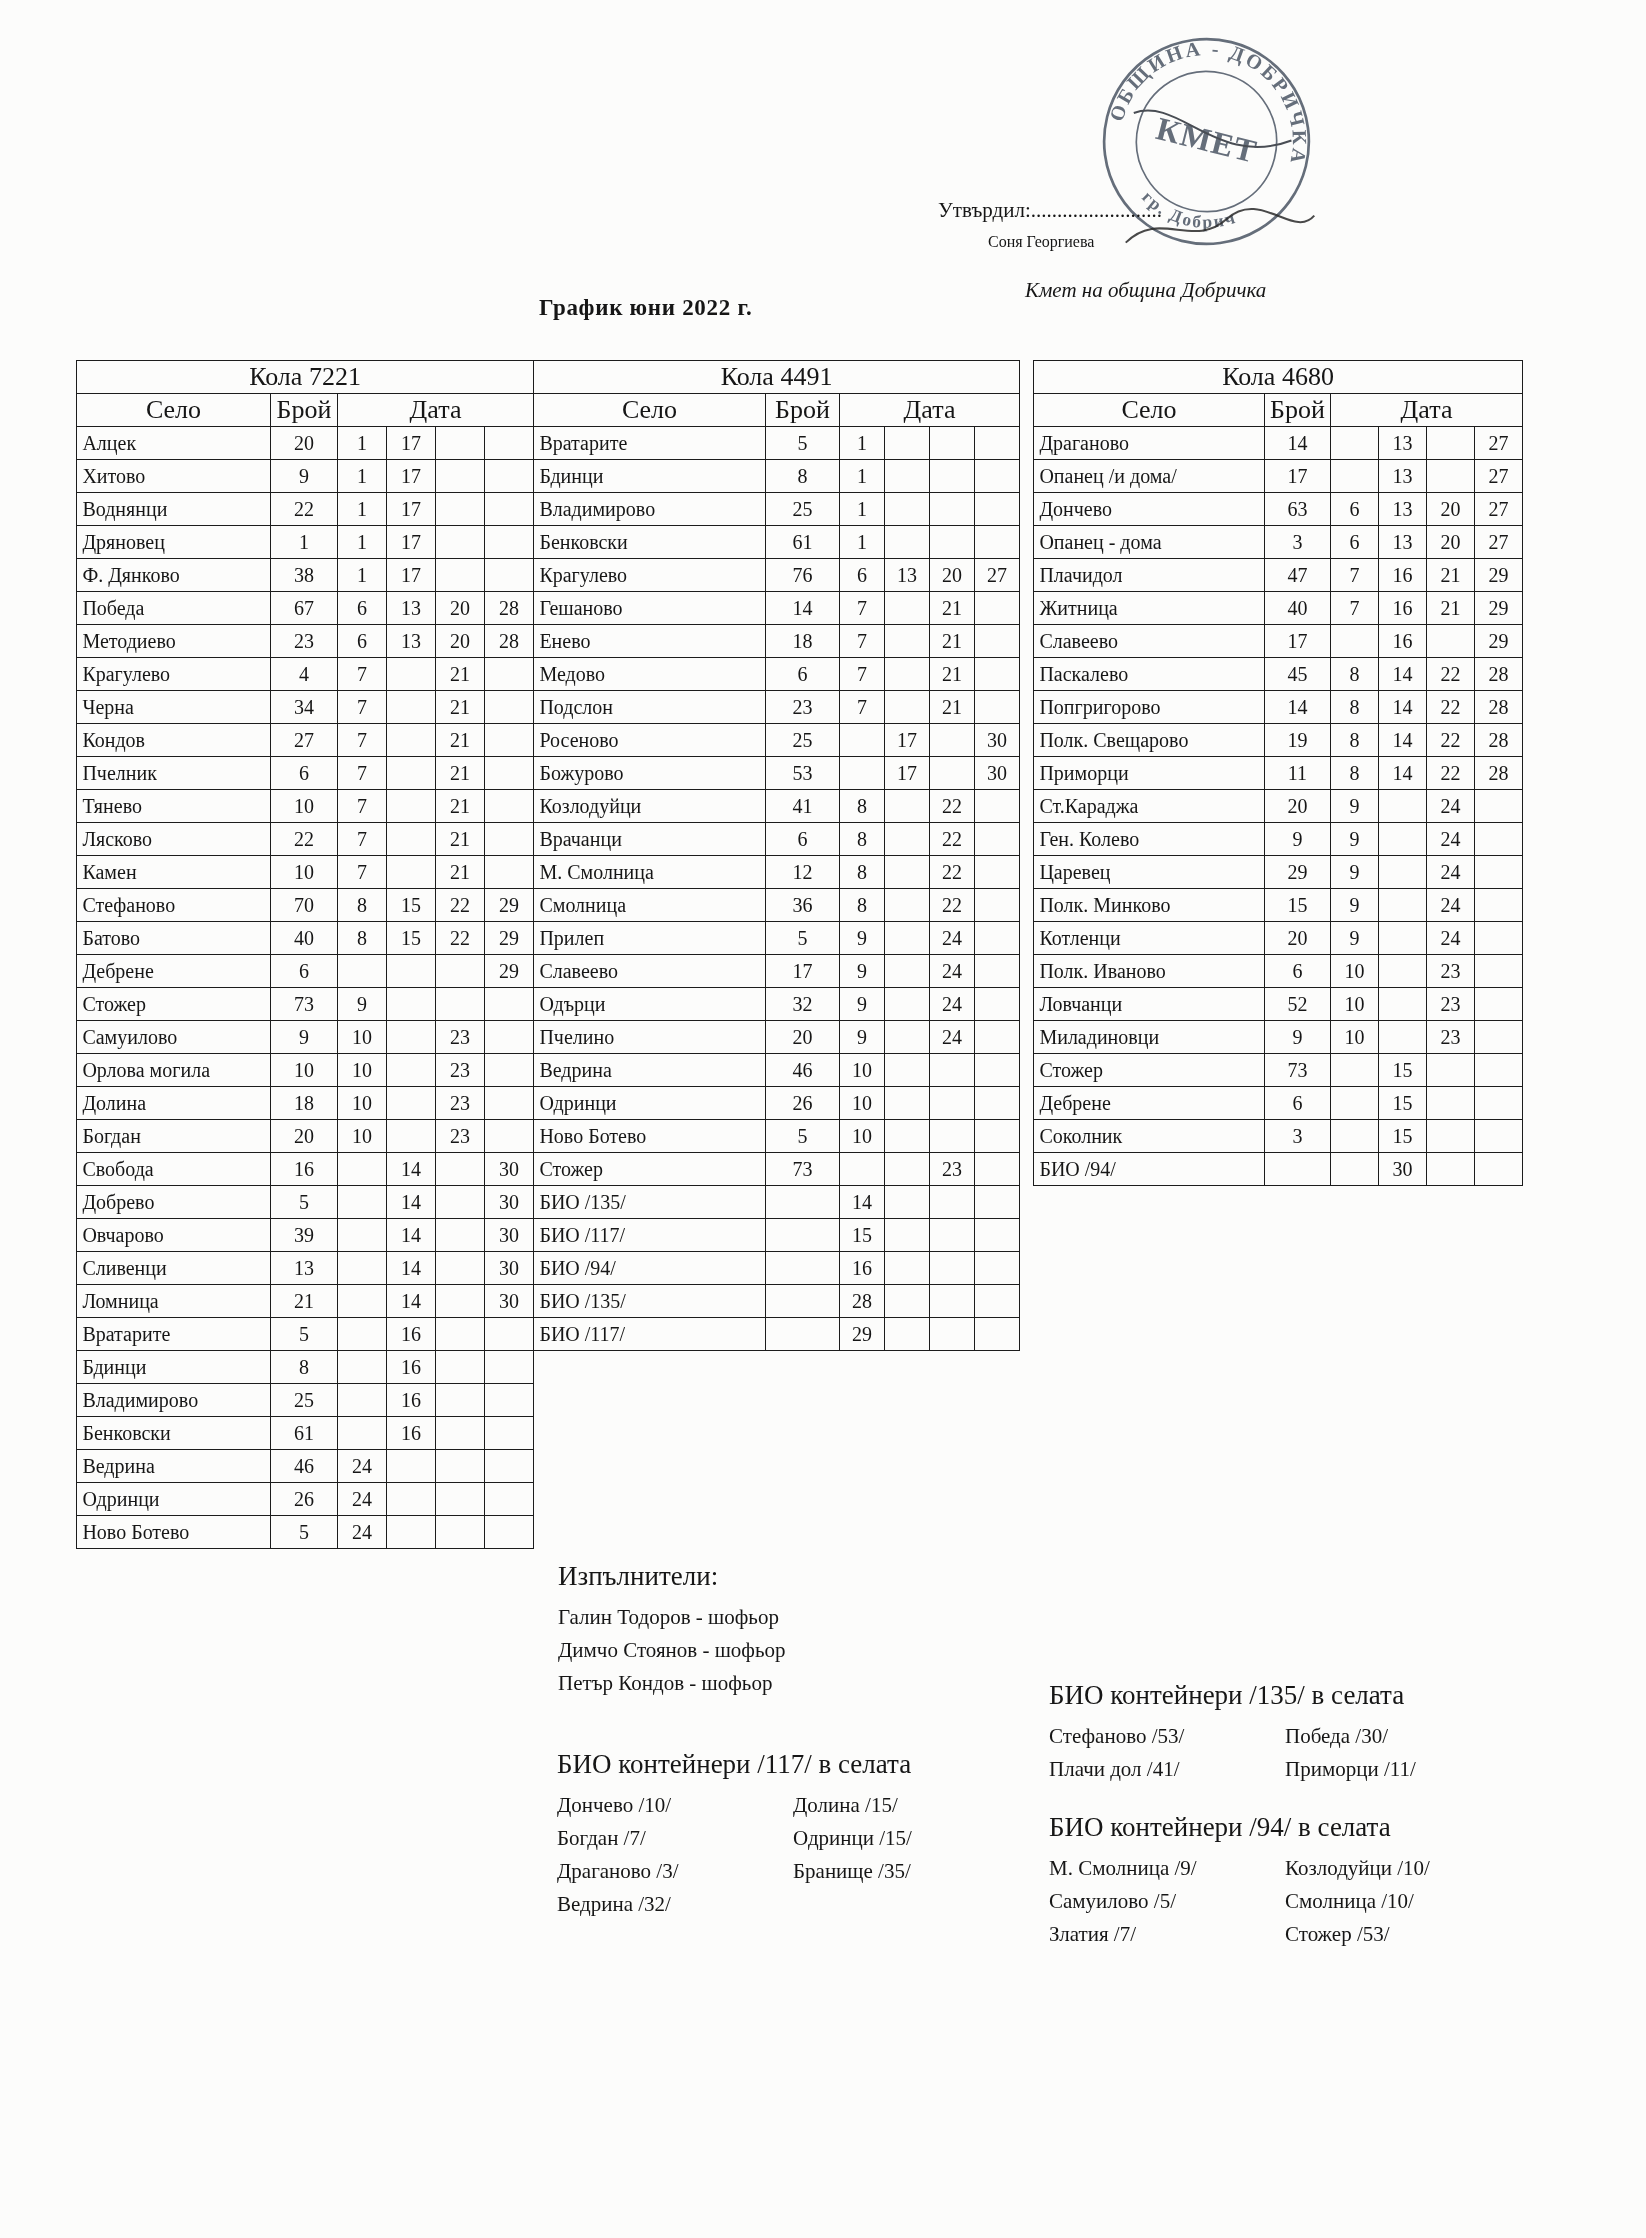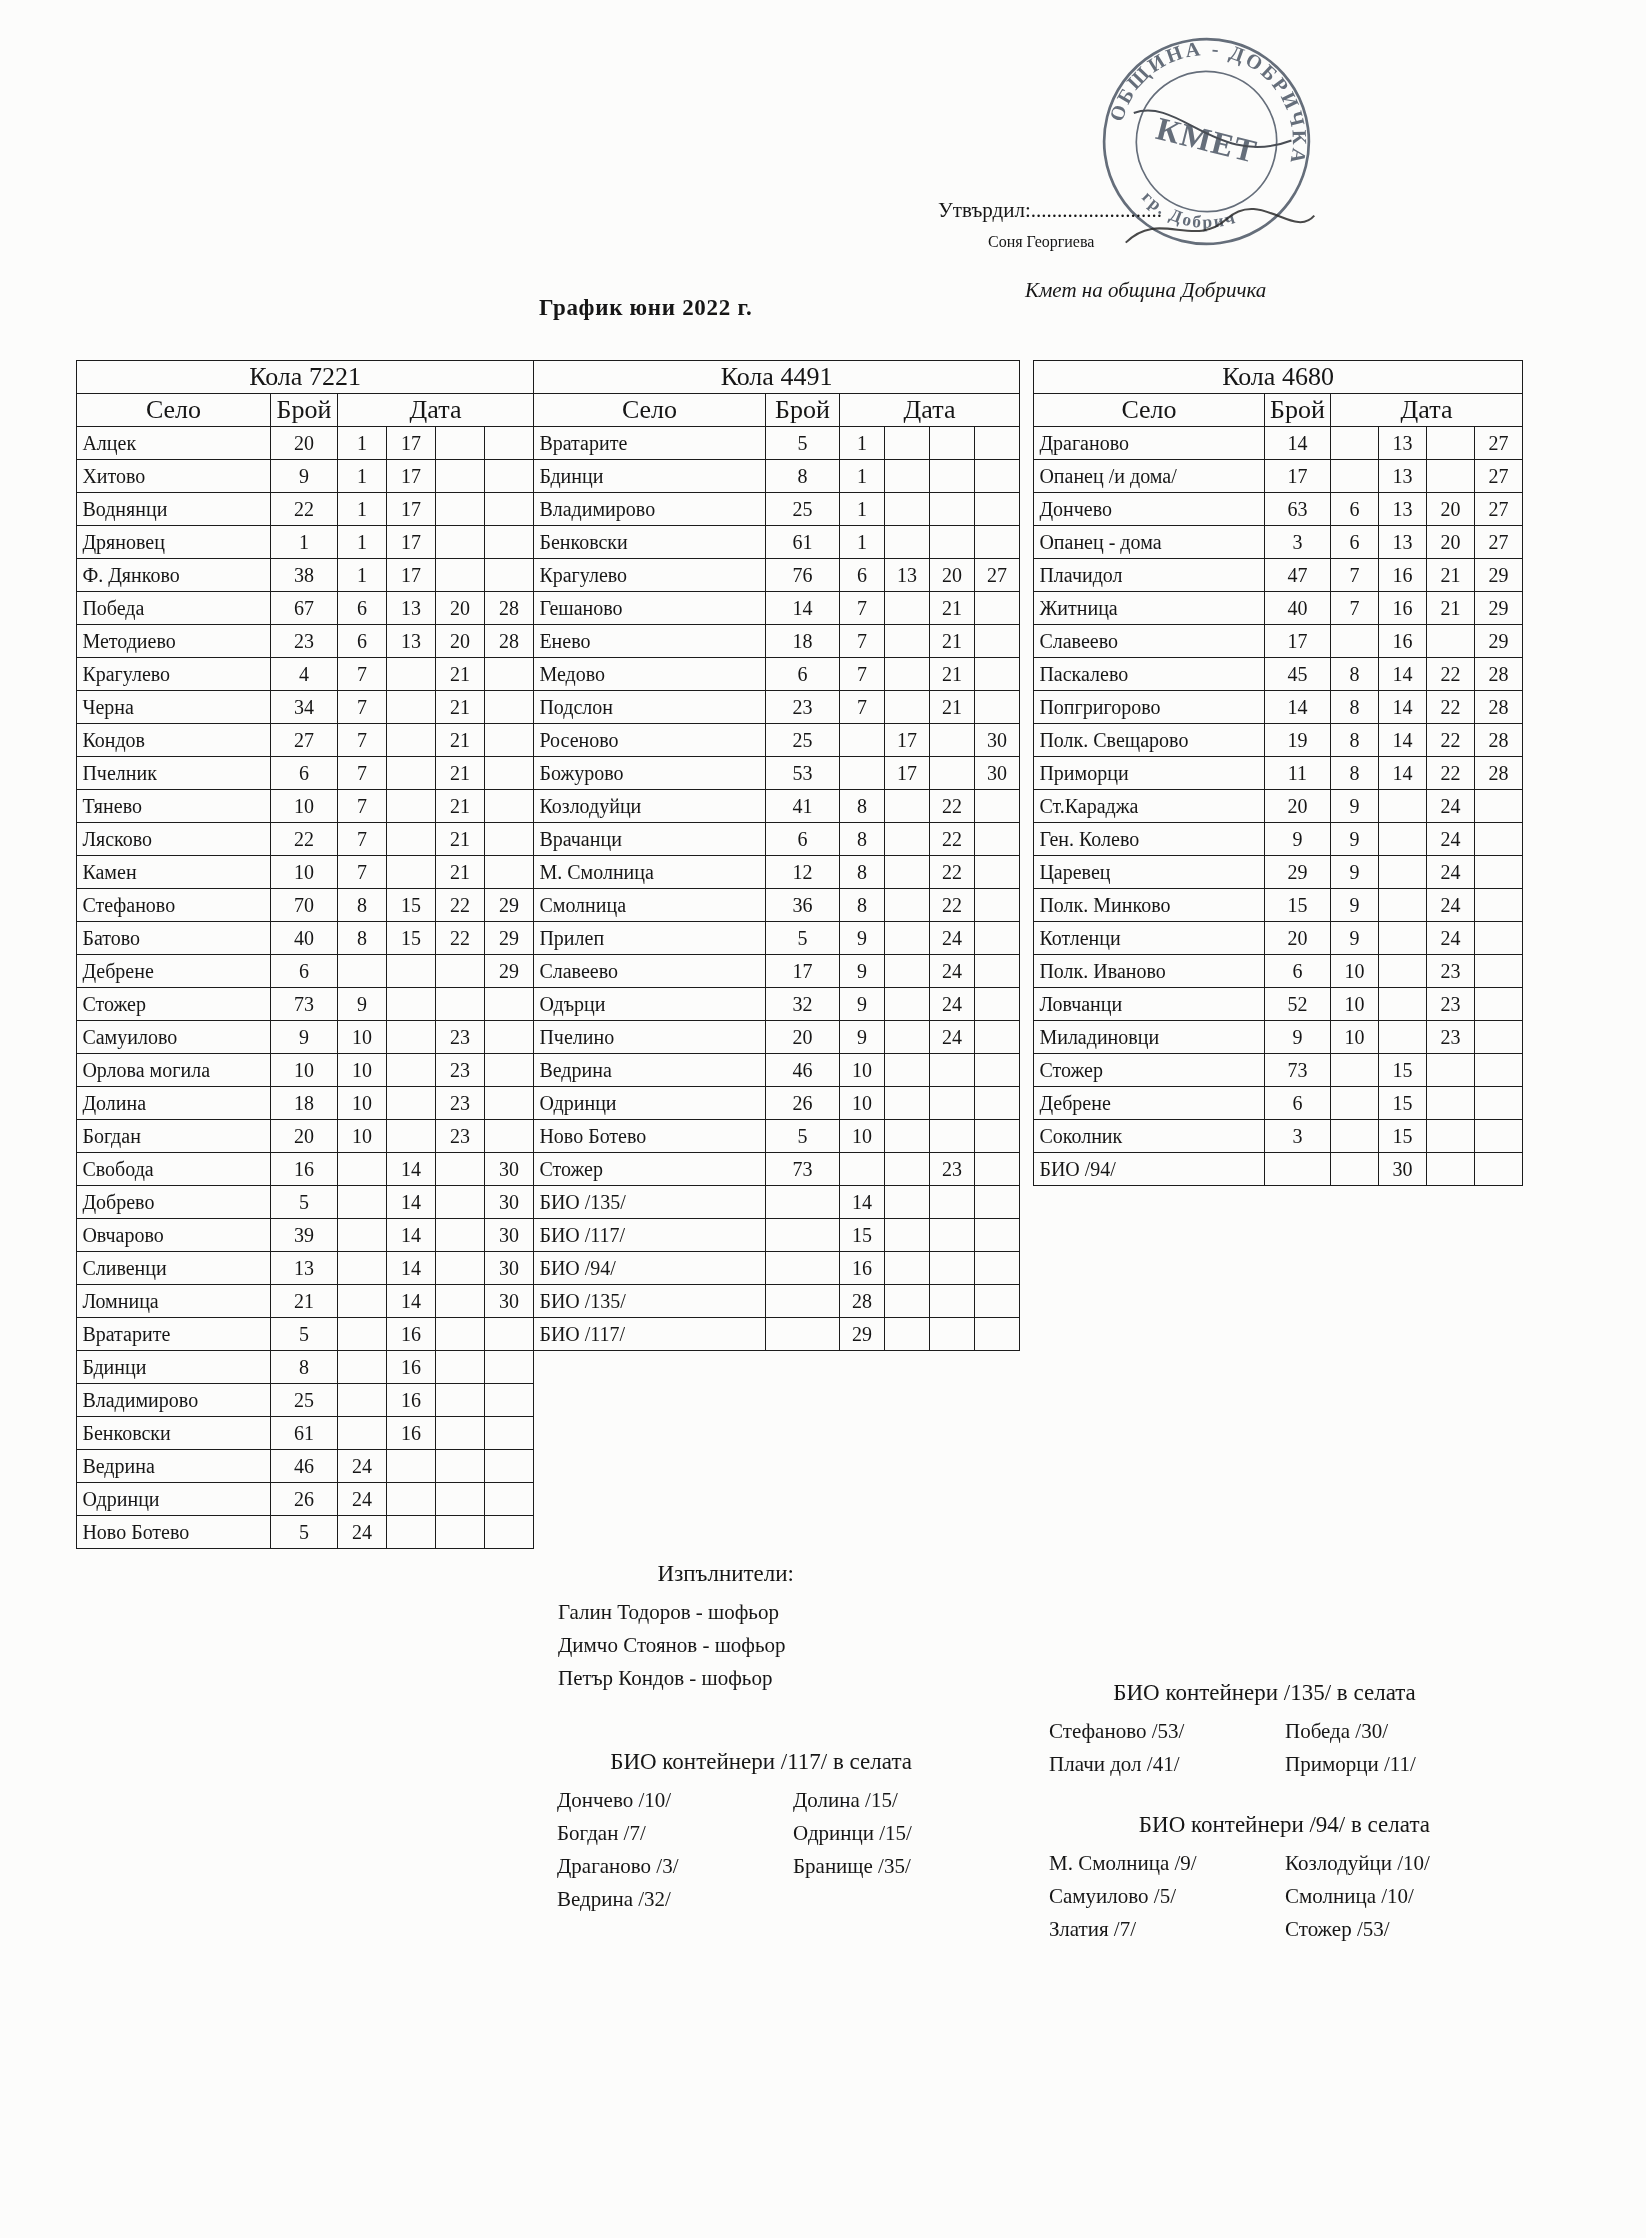--- a/index.html
+++ b/index.html
@@ -29,21 +29,21 @@
     border:1.3px solid var(--border);height:32px;padding:0;
     font-size:20px;line-height:1;overflow:hidden;white-space:nowrap;
   }
   .sched th{font-weight:normal;text-align:center;font-size:26px;}
   .sched td.village{text-align:left;padding:0 2.7px 0 5.4px;}
   .sched td.count,.sched td.date{text-align:center;}
   .t1 col.cv{width:194px}.t1 col.cc{width:67px}.t1 col.cd{width:49px}
   .t2 col.cv{width:232px}.t2 col.cc{width:74px}.t2 col.cd{width:45px}
   .t3 col.cv{width:231px}.t3 col.cc{width:66px}.t3 col.cd{width:48px}
 
-  .f-title{font-size:23px;margin-bottom:9.4px;text-align:right;}
+  .f-title{font-size:27px;margin-bottom:9.4px;}
   .executors{position:absolute;left:558px;top:1561px;font-size:21px;}
   .bio{position:absolute;font-size:21px;}
   .b135{left:1049px;top:1680px;}
   .b117{left:557px;top:1749px;}
   .b94{left:1049px;top:1812px;}
   .gen-row{line-height:33px;}
   .cell-a{display:inline-block;width:236px;}
   .stamp text{fill:var(--stamp);font-family:"Liberation Serif","DejaVu Serif",serif;}
 </style>
 </head>

